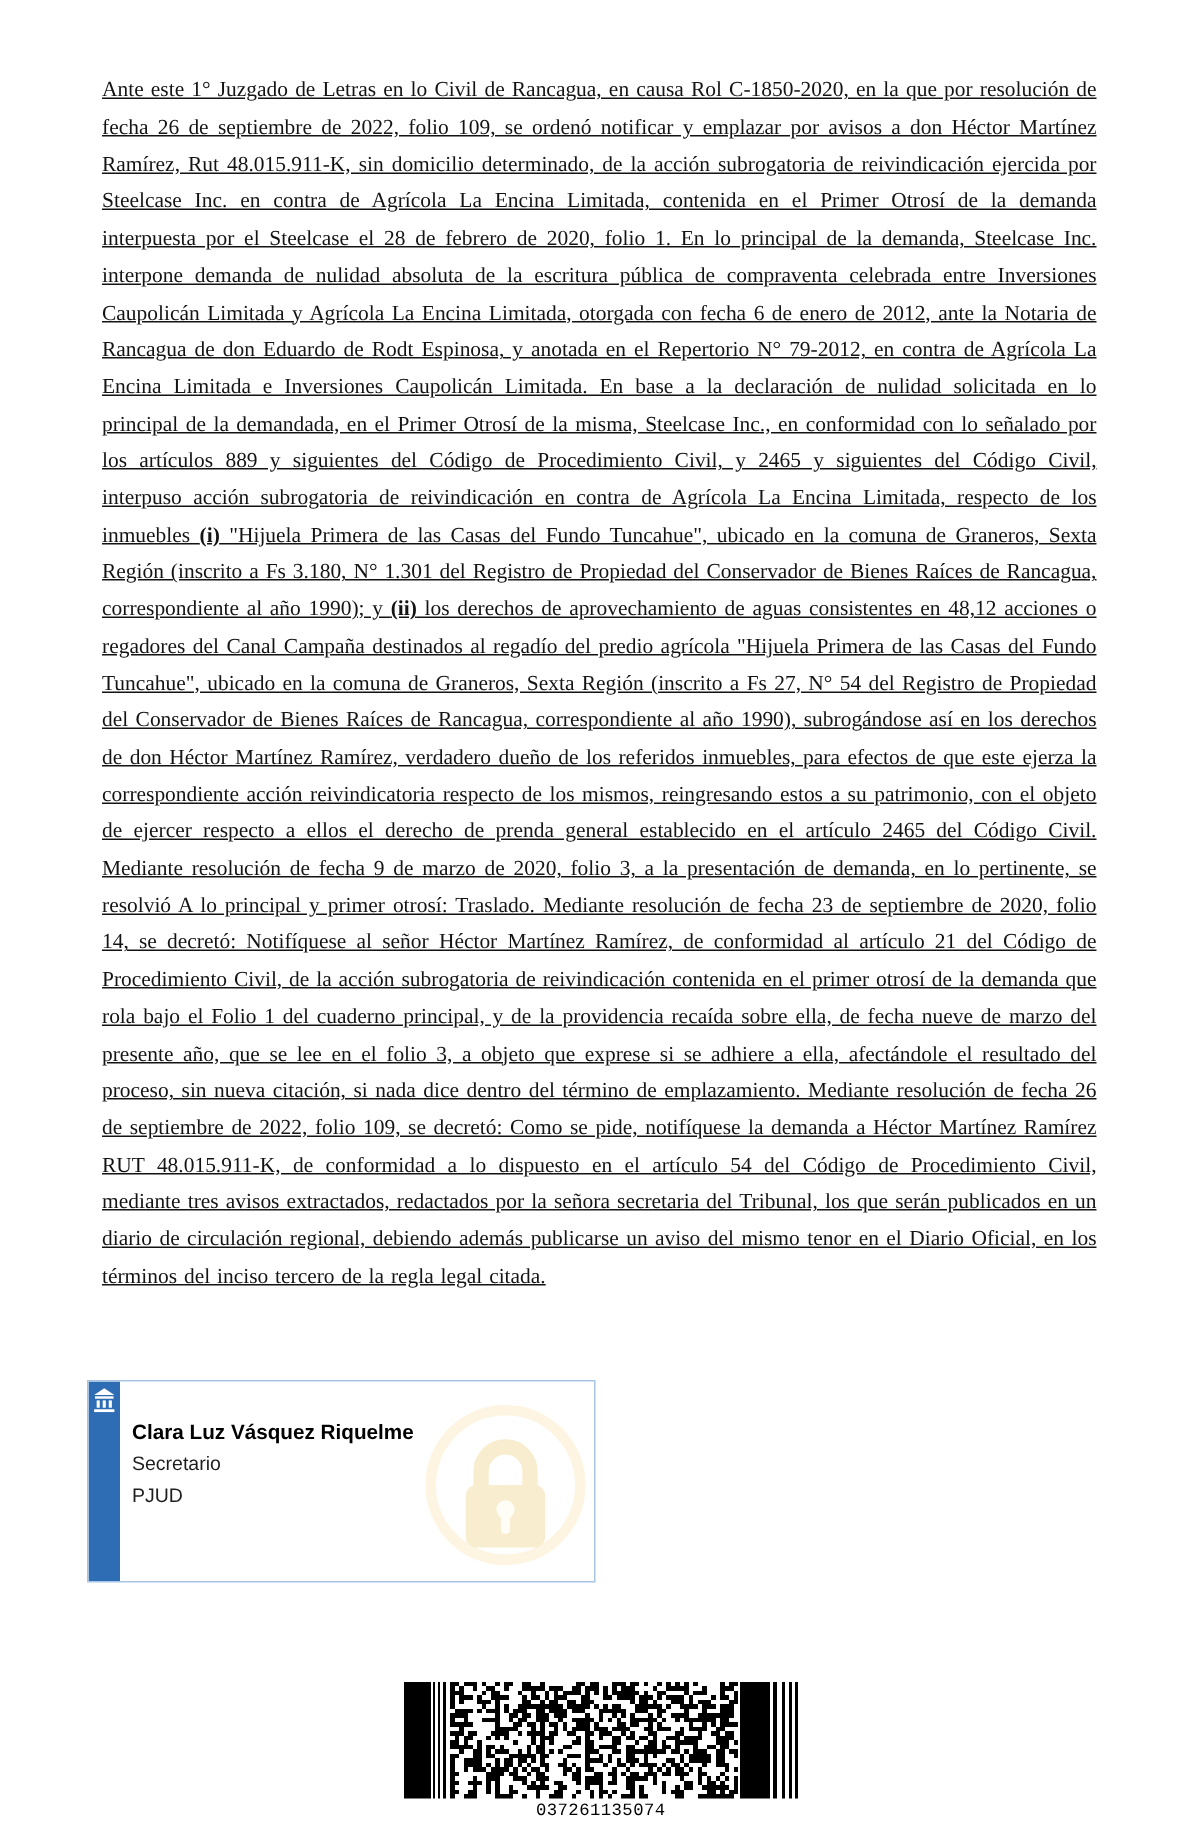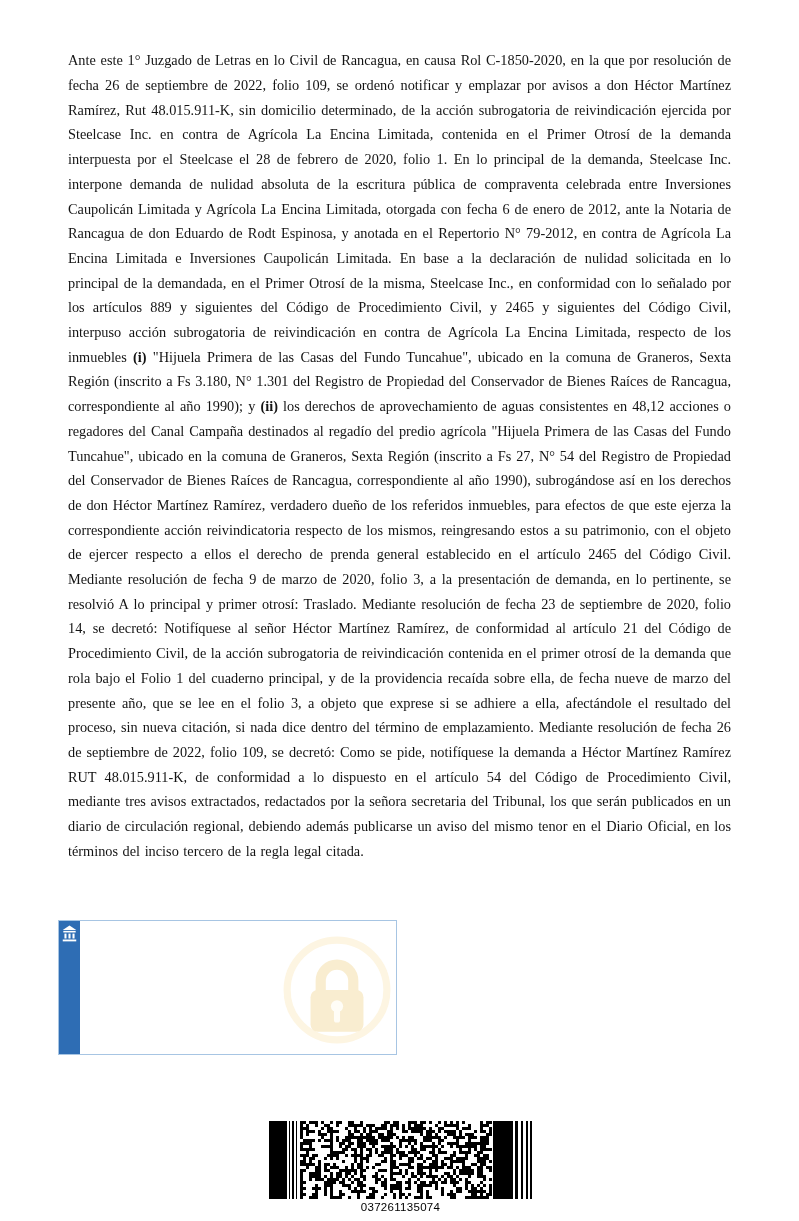--- a/index.html
+++ b/index.html
@@ -13,20 +13,21 @@
   
   .body-text {
     position:absolute;
     left:68px; top:34px; width:663px;
     text-align:justify;
     font-family:"Liberation Serif", serif;
     font-size:14.3px;
     line-height:24.7px;
     color:#131313;
     word-spacing:1px;
+    text-decoration:underline;
   }
   .body-text b { font-weight:bold; }
 
   
   .sig-box {
     position:absolute;
     left:58px; top:920px;
     width:337px; height:133px;
     border:1px solid var(--box-border,#a7c5e3);
     background:#ffffff;
@@ -58,21 +59,21 @@
     position:absolute;
     left:269px; top:1121px; width:263px;
     text-align:center;
   }
   .barcode-wrap svg { display:block; shape-rendering:crispEdges; }
   .barcode-number {
     margin-top:2px;
     font-size:11.5px;
     letter-spacing:0.3px;
     color:#000000;
-    font-family:Liberation Sans, sans-serif;
+    font-family:Liberation Mono, monospace;
   }
 </style>
 </head>
 <body>
 
 <div class="page">
 
   <p class="body-text"><span>Ante este 1° Juzgado de Letras en lo Civil de Rancagua, en causa Rol C-1850-2020, en la que por resolución de fecha 26 de septiembre de 2022, folio 109, se ordenó notificar y emplazar por avisos a don Héctor Martínez Ramírez, Rut 48.015.911-K, sin domicilio determinado, de la acción subrogatoria de reivindicación ejercida por Steelcase Inc. en contra de Agrícola La Encina Limitada, contenida en el Primer Otrosí de la demanda interpuesta por el Steelcase el 28 de febrero de 2020, folio 1. En lo principal de la demanda, Steelcase Inc. interpone demanda de nulidad absoluta de la escritura pública de compraventa celebrada entre Inversiones Caupolicán Limitada y Agrícola La Encina Limitada, otorgada con fecha 6 de enero de 2012, ante la Notaria de Rancagua de don Eduardo de Rodt Espinosa, y anotada en el Repertorio N° 79-2012, en contra de Agrícola La Encina Limitada e Inversiones Caupolicán Limitada. En base a la declaración de nulidad solicitada en lo principal de la demandada, en el Primer Otrosí de la misma, Steelcase Inc., en conformidad con lo señalado por los artículos 889 y siguientes del Código de Procedimiento Civil, y 2465 y siguientes del Código Civil, interpuso acción subrogatoria de reivindicación en contra de Agrícola La Encina Limitada, respecto de los inmuebles </span><b>(i)</b><span> "Hijuela Primera de las Casas del Fundo Tuncahue", ubicado en la comuna de Graneros, Sexta Región (inscrito a Fs 3.180, N° 1.301 del Registro de Propiedad del Conservador de Bienes Raíces de Rancagua, correspondiente al año 1990); y </span><b>(ii)</b><span> los derechos de aprovechamiento de aguas consistentes en 48,12 acciones o regadores del Canal Campaña destinados al regadío del predio agrícola "Hijuela Primera de las Casas del Fundo Tuncahue", ubicado en la comuna de Graneros, Sexta Región (inscrito a Fs 27, N° 54 del Registro de Propiedad del Conservador de Bienes Raíces de Rancagua, correspondiente al año 1990), subrogándose así en los derechos de don Héctor Martínez Ramírez, verdadero dueño de los referidos inmuebles, para efectos de que este ejerza la correspondiente acción reivindicatoria respecto de los mismos, reingresando estos a su patrimonio, con el objeto de ejercer respecto a ellos el derecho de prenda general establecido en el artículo 2465 del Código Civil. Mediante resolución de fecha 9 de marzo de 2020, folio 3, a la presentación de demanda, en lo pertinente, se resolvió A lo principal y primer otrosí: Traslado. Mediante resolución de fecha 23 de septiembre de 2020, folio 14, se decretó: Notifíquese al señor Héctor Martínez Ramírez, de conformidad al artículo 21 del Código de Procedimiento Civil, de la acción subrogatoria de reivindicación contenida en el primer otrosí de la demanda que rola bajo el Folio 1 del cuaderno principal, y de la providencia recaída sobre ella, de fecha nueve de marzo del presente año, que se lee en el folio 3, a objeto que exprese si se adhiere a ella, afectándole el resultado del proceso, sin nueva citación, si nada dice dentro del término de emplazamiento. Mediante resolución de fecha 26 de septiembre de 2022, folio 109, se decretó: Como se pide, notifíquese la demanda a Héctor Martínez Ramírez RUT 48.015.911-K, de conformidad a lo dispuesto en el artículo 54 del Código de Procedimiento Civil, mediante tres avisos extractados, redactados por la señora secretaria del Tribunal, los que serán publicados en un diario de circulación regional, debiendo además publicarse un aviso del mismo tenor en el Diario Oficial, en los términos del inciso tercero de la regla legal citada.</span></p>
 
   <div class="sig-box">
@@ -91,20 +92,23 @@
           <polygon points="8,0.4 15.2,5.2 0.8,5.2"></polygon>
           <rect x="1.4" y="6.2" width="13.2" height="1.7"></rect>
           <rect x="2.6" y="9.1" width="2.2" height="5.2"></rect>
           <rect x="6.9" y="9.1" width="2.2" height="5.2"></rect>
           <rect x="11.2" y="9.1" width="2.2" height="5.2"></rect>
           <rect x="0.8" y="15.4" width="14.4" height="2"></rect>
         </g>
       </svg>
     </div>
     <div class="sig-content">
+      <div class="sig-name">Clara Luz Vásquez Riquelme</div>
+      <div class="sig-role">Secretario</div>
+      <div class="sig-inst">PJUD</div>
     </div>
   </div>
 
   <div class="barcode-wrap">
     <svg id="barcode-svg" width="263" height="78" viewBox="0 0 263 78" aria-hidden="true">
         <rect x="0" y="0" width="18" height="78" fill="#000000"></rect>
         <rect x="19.5" y="0" width="1.5" height="78" fill="#000000"></rect>
         <rect x="23" y="0" width="1.5" height="78" fill="#000000"></rect>
         <rect x="26.5" y="0" width="1.5" height="78" fill="#000000"></rect>
         <rect x="224" y="0" width="20" height="78" fill="#000000"></rect>

